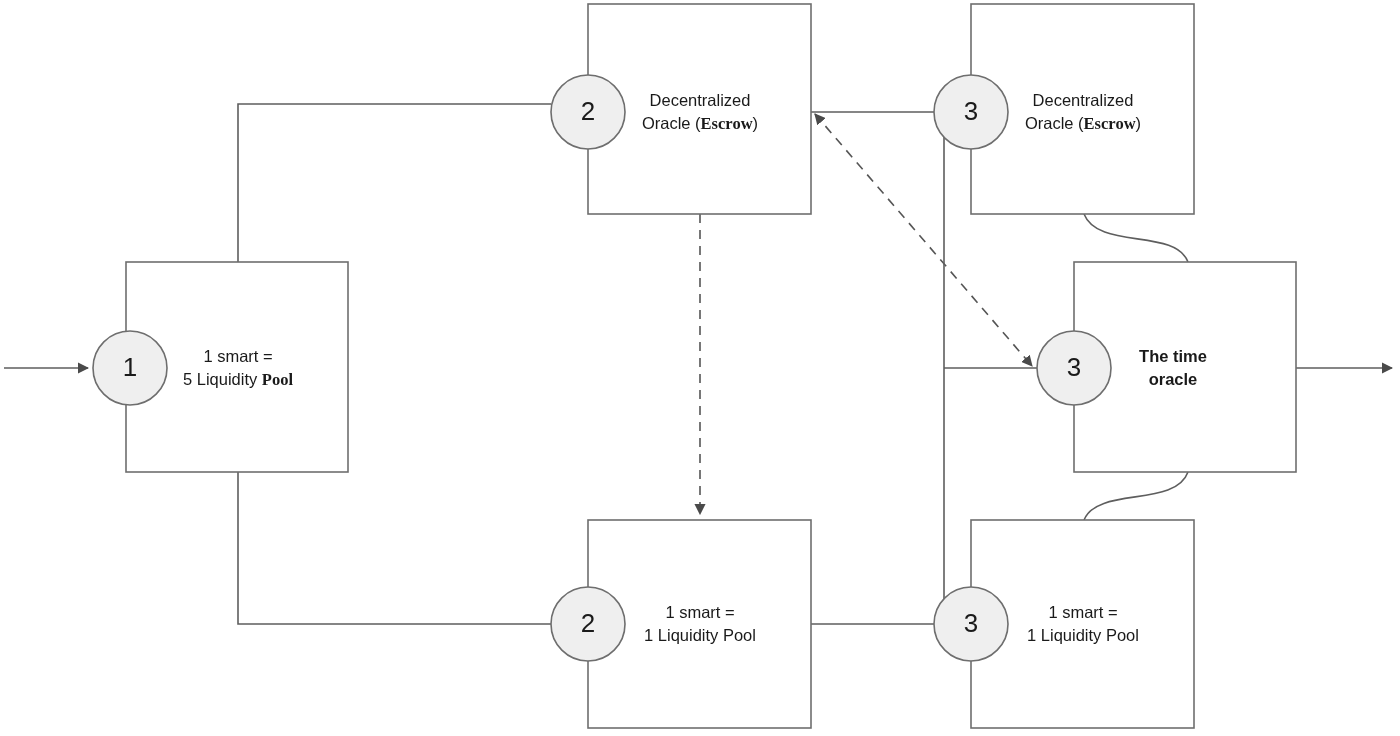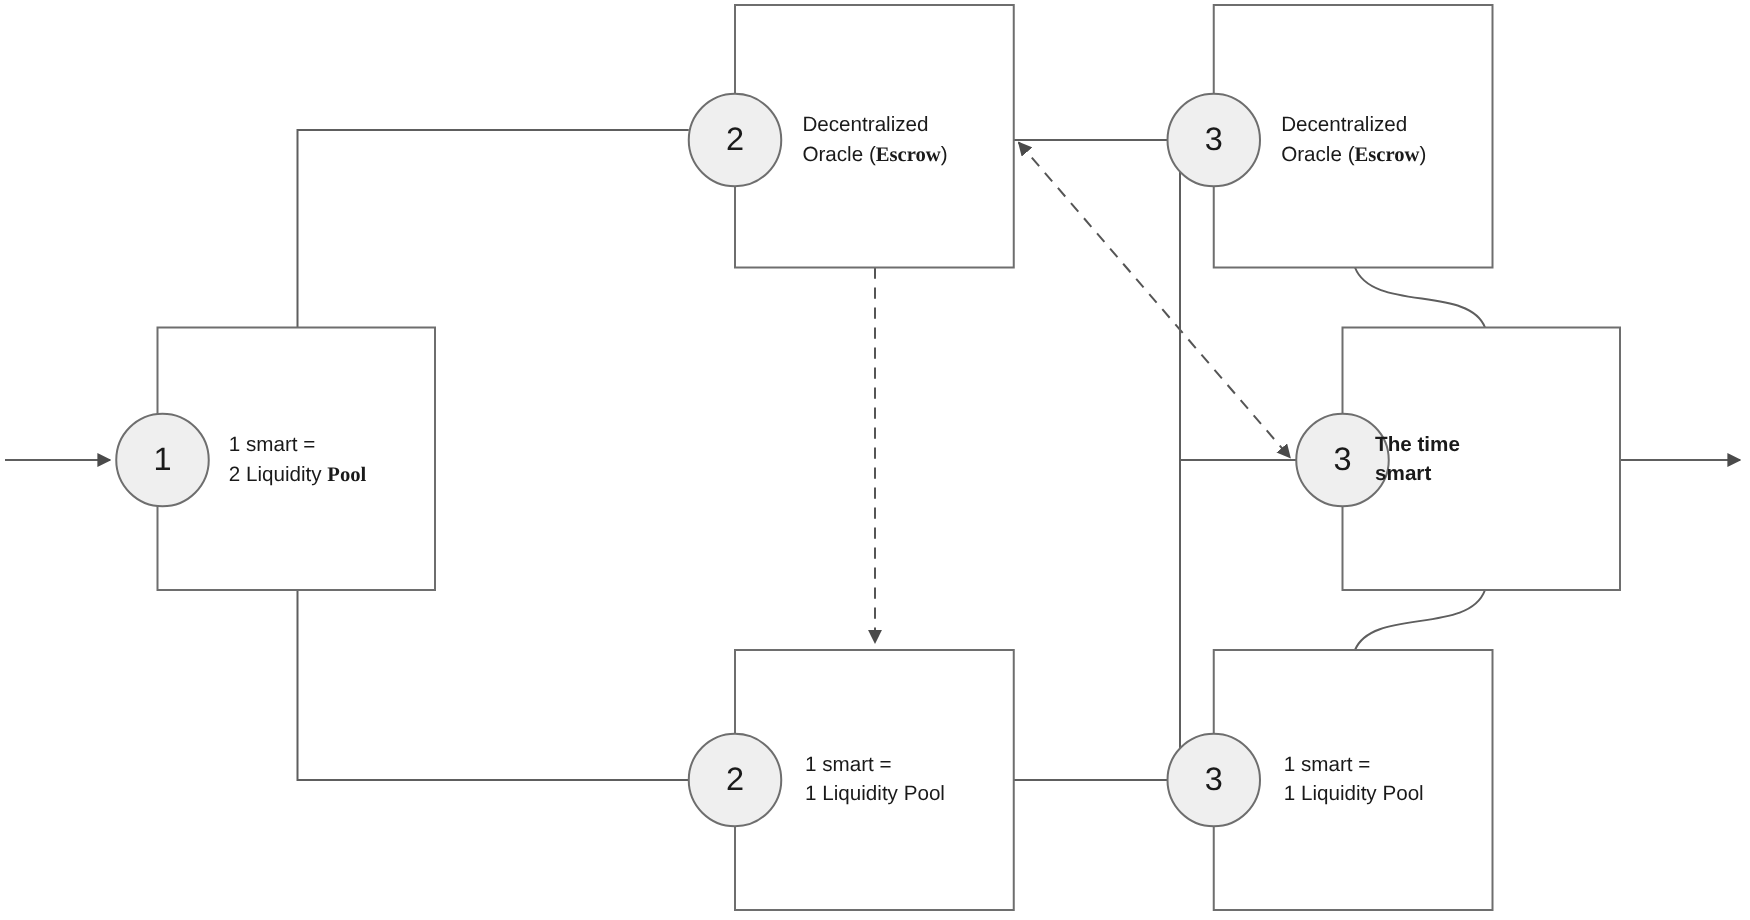--- a/index.html
+++ b/index.html
@@ -47,20 +47,21 @@
   }
   .badge-text {
     font-family: "Liberation Sans", sans-serif;
     font-size: 26px;
     fill: #1a1a1a;
     text-anchor: middle;
     dominant-baseline: middle;
   }
   .node-label {
     position: absolute;
+    text-align: center;
     font-family: "Liberation Sans", sans-serif;
     font-size: 16.5px;
     line-height: 23px;
     color: #1a1a1a;
     white-space: nowrap;
     pointer-events: none;
   }
   .node-label .em {
     font-weight: bold;
     font-family: Liberation Serif, serif;
@@ -133,33 +134,33 @@
         <g>
           <circle cx="971" cy="624" r="37" class="badge-circle"></circle>
           <text x="971" y="625" class="badge-text">3</text>
         </g>
       </g>
   </svg>
 
   <div id="label-layer">
       <div class="node-label" style="left: 238px; top: 368px; transform: translate(-50%, -50%); position: absolute;">
         <div>1 smart =</div>
-        <div><span>2 Liquidity </span><span class="em">Pool</span><span></span></div>
+        <div><span>5 Liquidity </span><span class="em">Pool</span><span></span></div>
       </div>
       <div class="node-label" style="left: 700px; top: 112px; transform: translate(-50%, -50%); position: absolute;">
         <div>Decentralized</div>
         <div><span>Oracle (</span><span class="em">Escrow</span><span>)</span></div>
       </div>
       <div class="node-label" style="left: 1083px; top: 112px; transform: translate(-50%, -50%); position: absolute;">
         <div>Decentralized</div>
         <div><span>Oracle (</span><span class="em">Escrow</span><span>)</span></div>
       </div>
-      <div class="node-label strong" style="left: 1134px; top: 368px; transform: translate(-50%, -50%); position: absolute;">
+      <div class="node-label strong" style="left: 1173px; top: 368px; transform: translate(-50%, -50%); position: absolute;">
         <div>The time</div>
-        <div>smart</div>
+        <div>oracle</div>
       </div>
       <div class="node-label" style="left: 700px; top: 624px; transform: translate(-50%, -50%); position: absolute;">
         <div>1 smart =</div>
         <div>1 Liquidity Pool</div>
       </div>
       <div class="node-label" style="left: 1083px; top: 624px; transform: translate(-50%, -50%); position: absolute;">
         <div>1 smart =</div>
         <div>1 Liquidity Pool</div>
       </div>
     </div>

